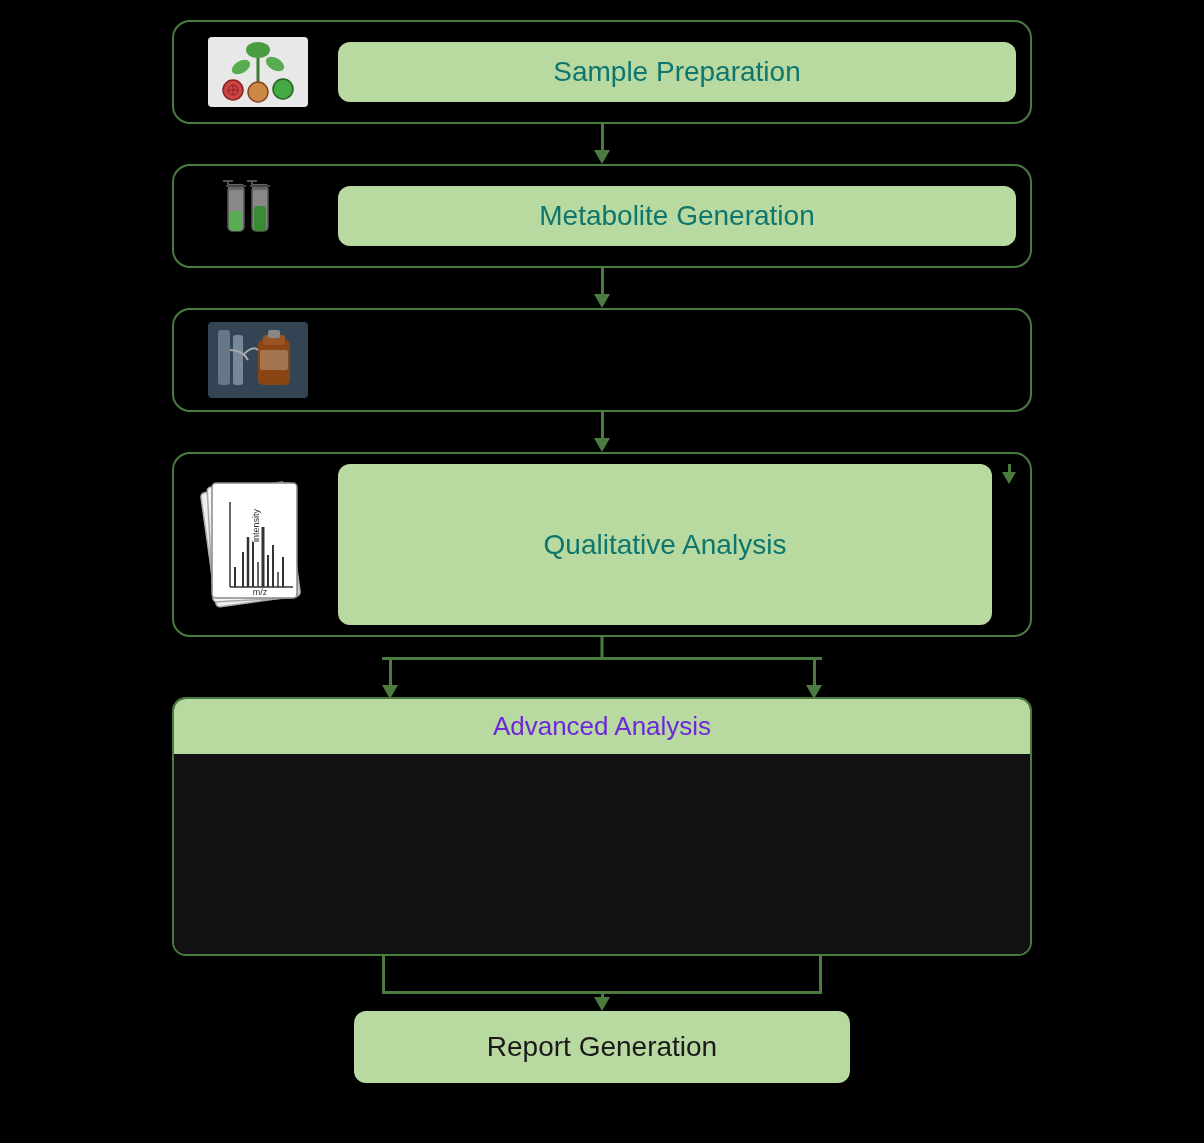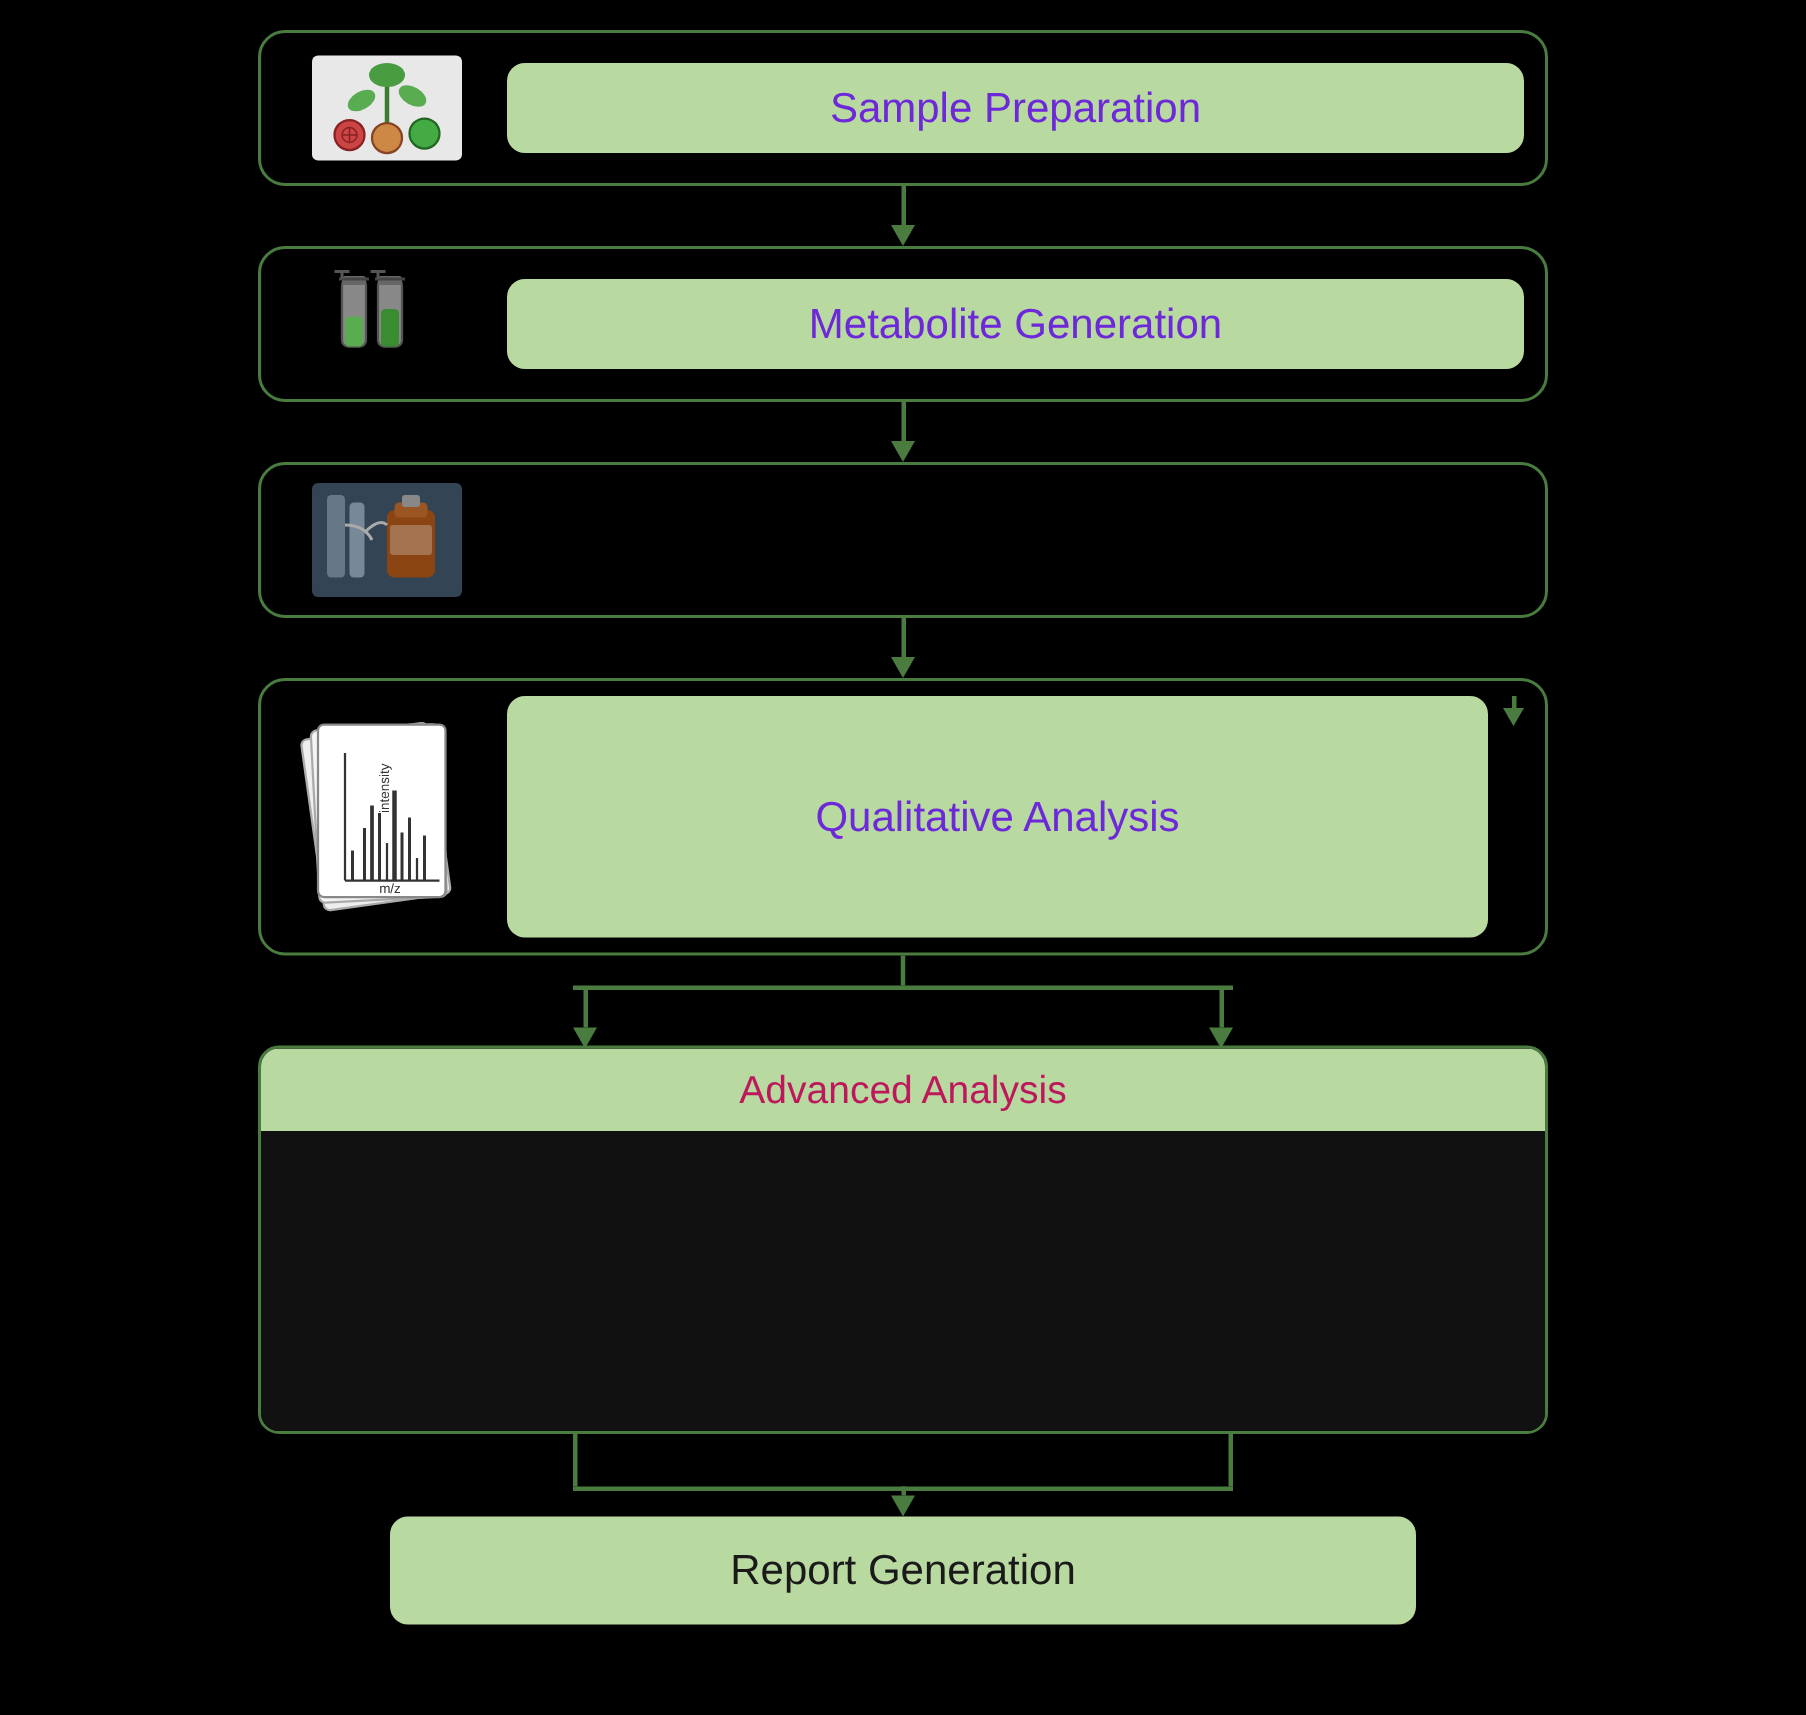--- a/index.html
+++ b/index.html
@@ -43,21 +43,21 @@
       display: flex;
       align-items: center;
       justify-content: center;
       padding: 14px 20px;
       min-height: 60px;
     }
 
     .step-label {
       font-size: 28px;
       font-weight: 400;
-      color: #6d28d9;
+      color: #0f766e;
       text-align: center;
     }
 
     
     .step-icon {
       width: 140px;
       min-width: 140px;
       height: 80px;
       display: flex;
       align-items: center;
@@ -131,36 +131,36 @@
       display: flex;
       flex-direction: column;
       overflow: hidden;
     }
 
     .column-header {
       background: #b8d9a0;
       border-radius: 10px 10px 0 0;
       padding: 12px 16px;
       font-size: 26px;
-      color: #be185d;
+      color: #6d28d9;
       text-align: center;
     }
 
     .column-body {
       background: #111;
       flex: 1;
       min-height: 200px;
       border-radius: 0 0 10px 10px;
     }
 
     
     .report-box {
       background: #b8d9a0;
       border-radius: 12px;
-      width: 684px;
+      width: 496px;
       padding: 20px 30px;
       display: flex;
       align-items: center;
       justify-content: center;
     }
 
     .report-label {
       font-size: 28px;
       color: #1a1a1a;
       text-align: center;

